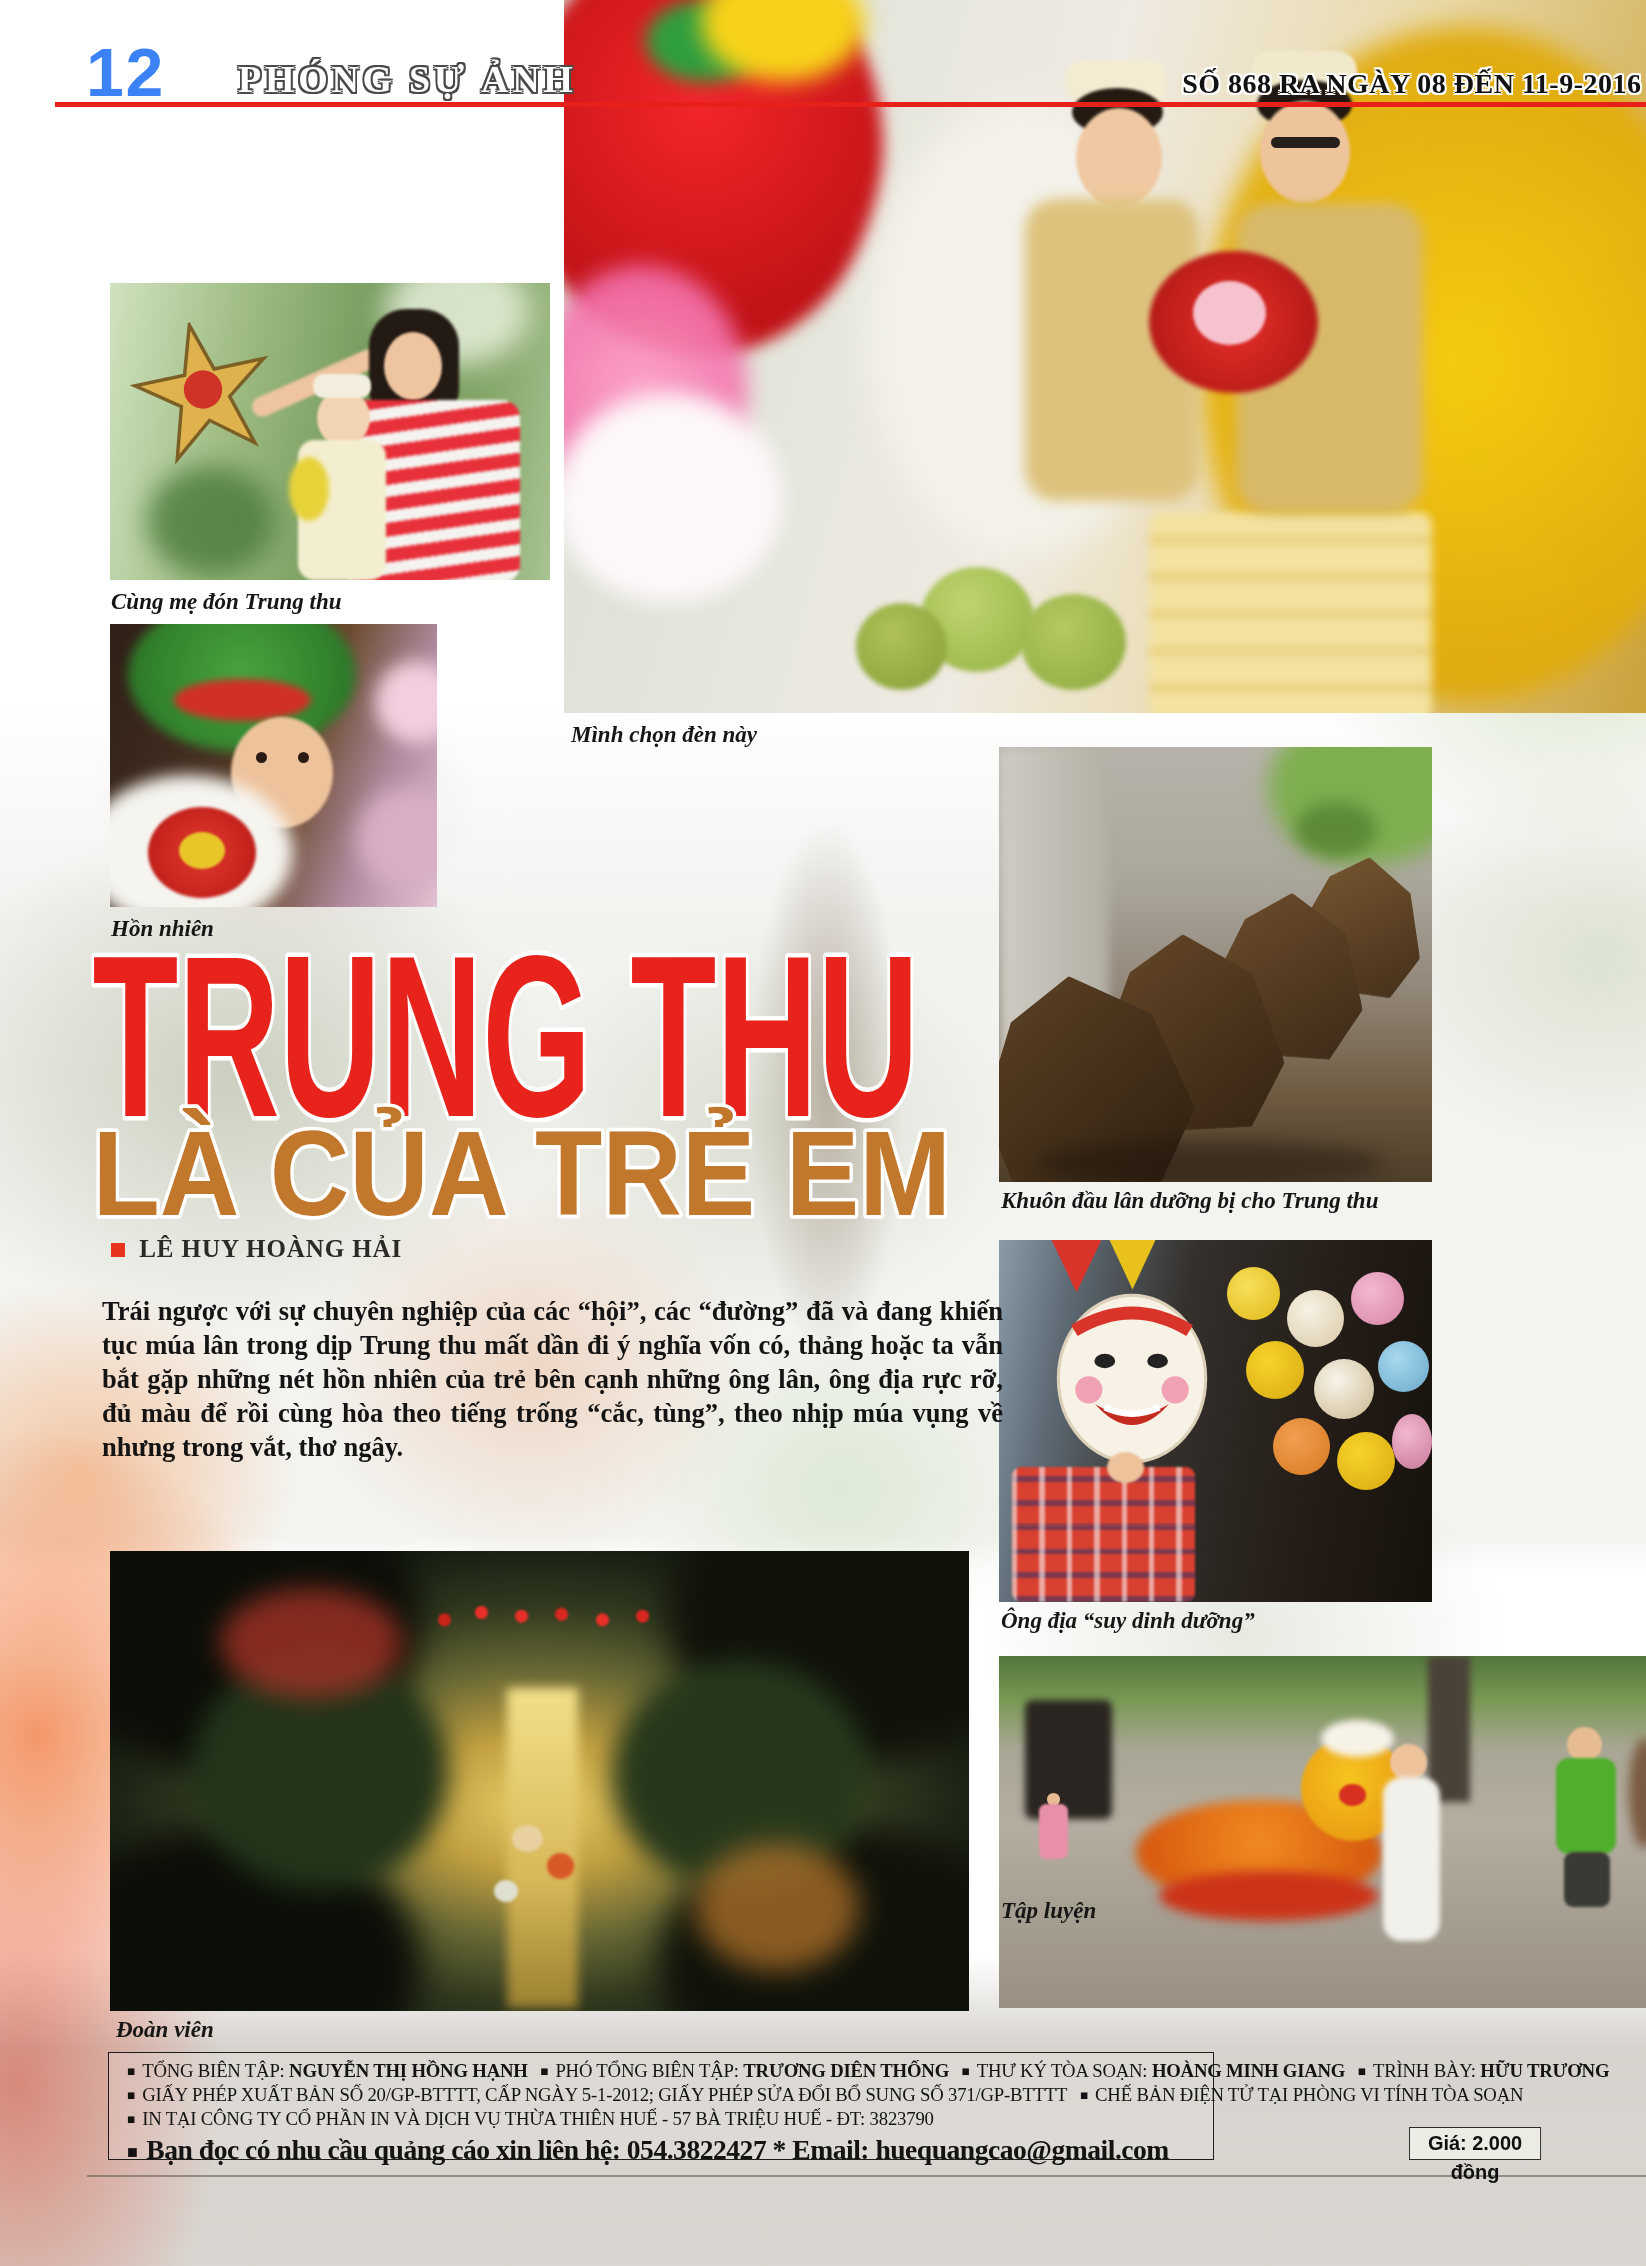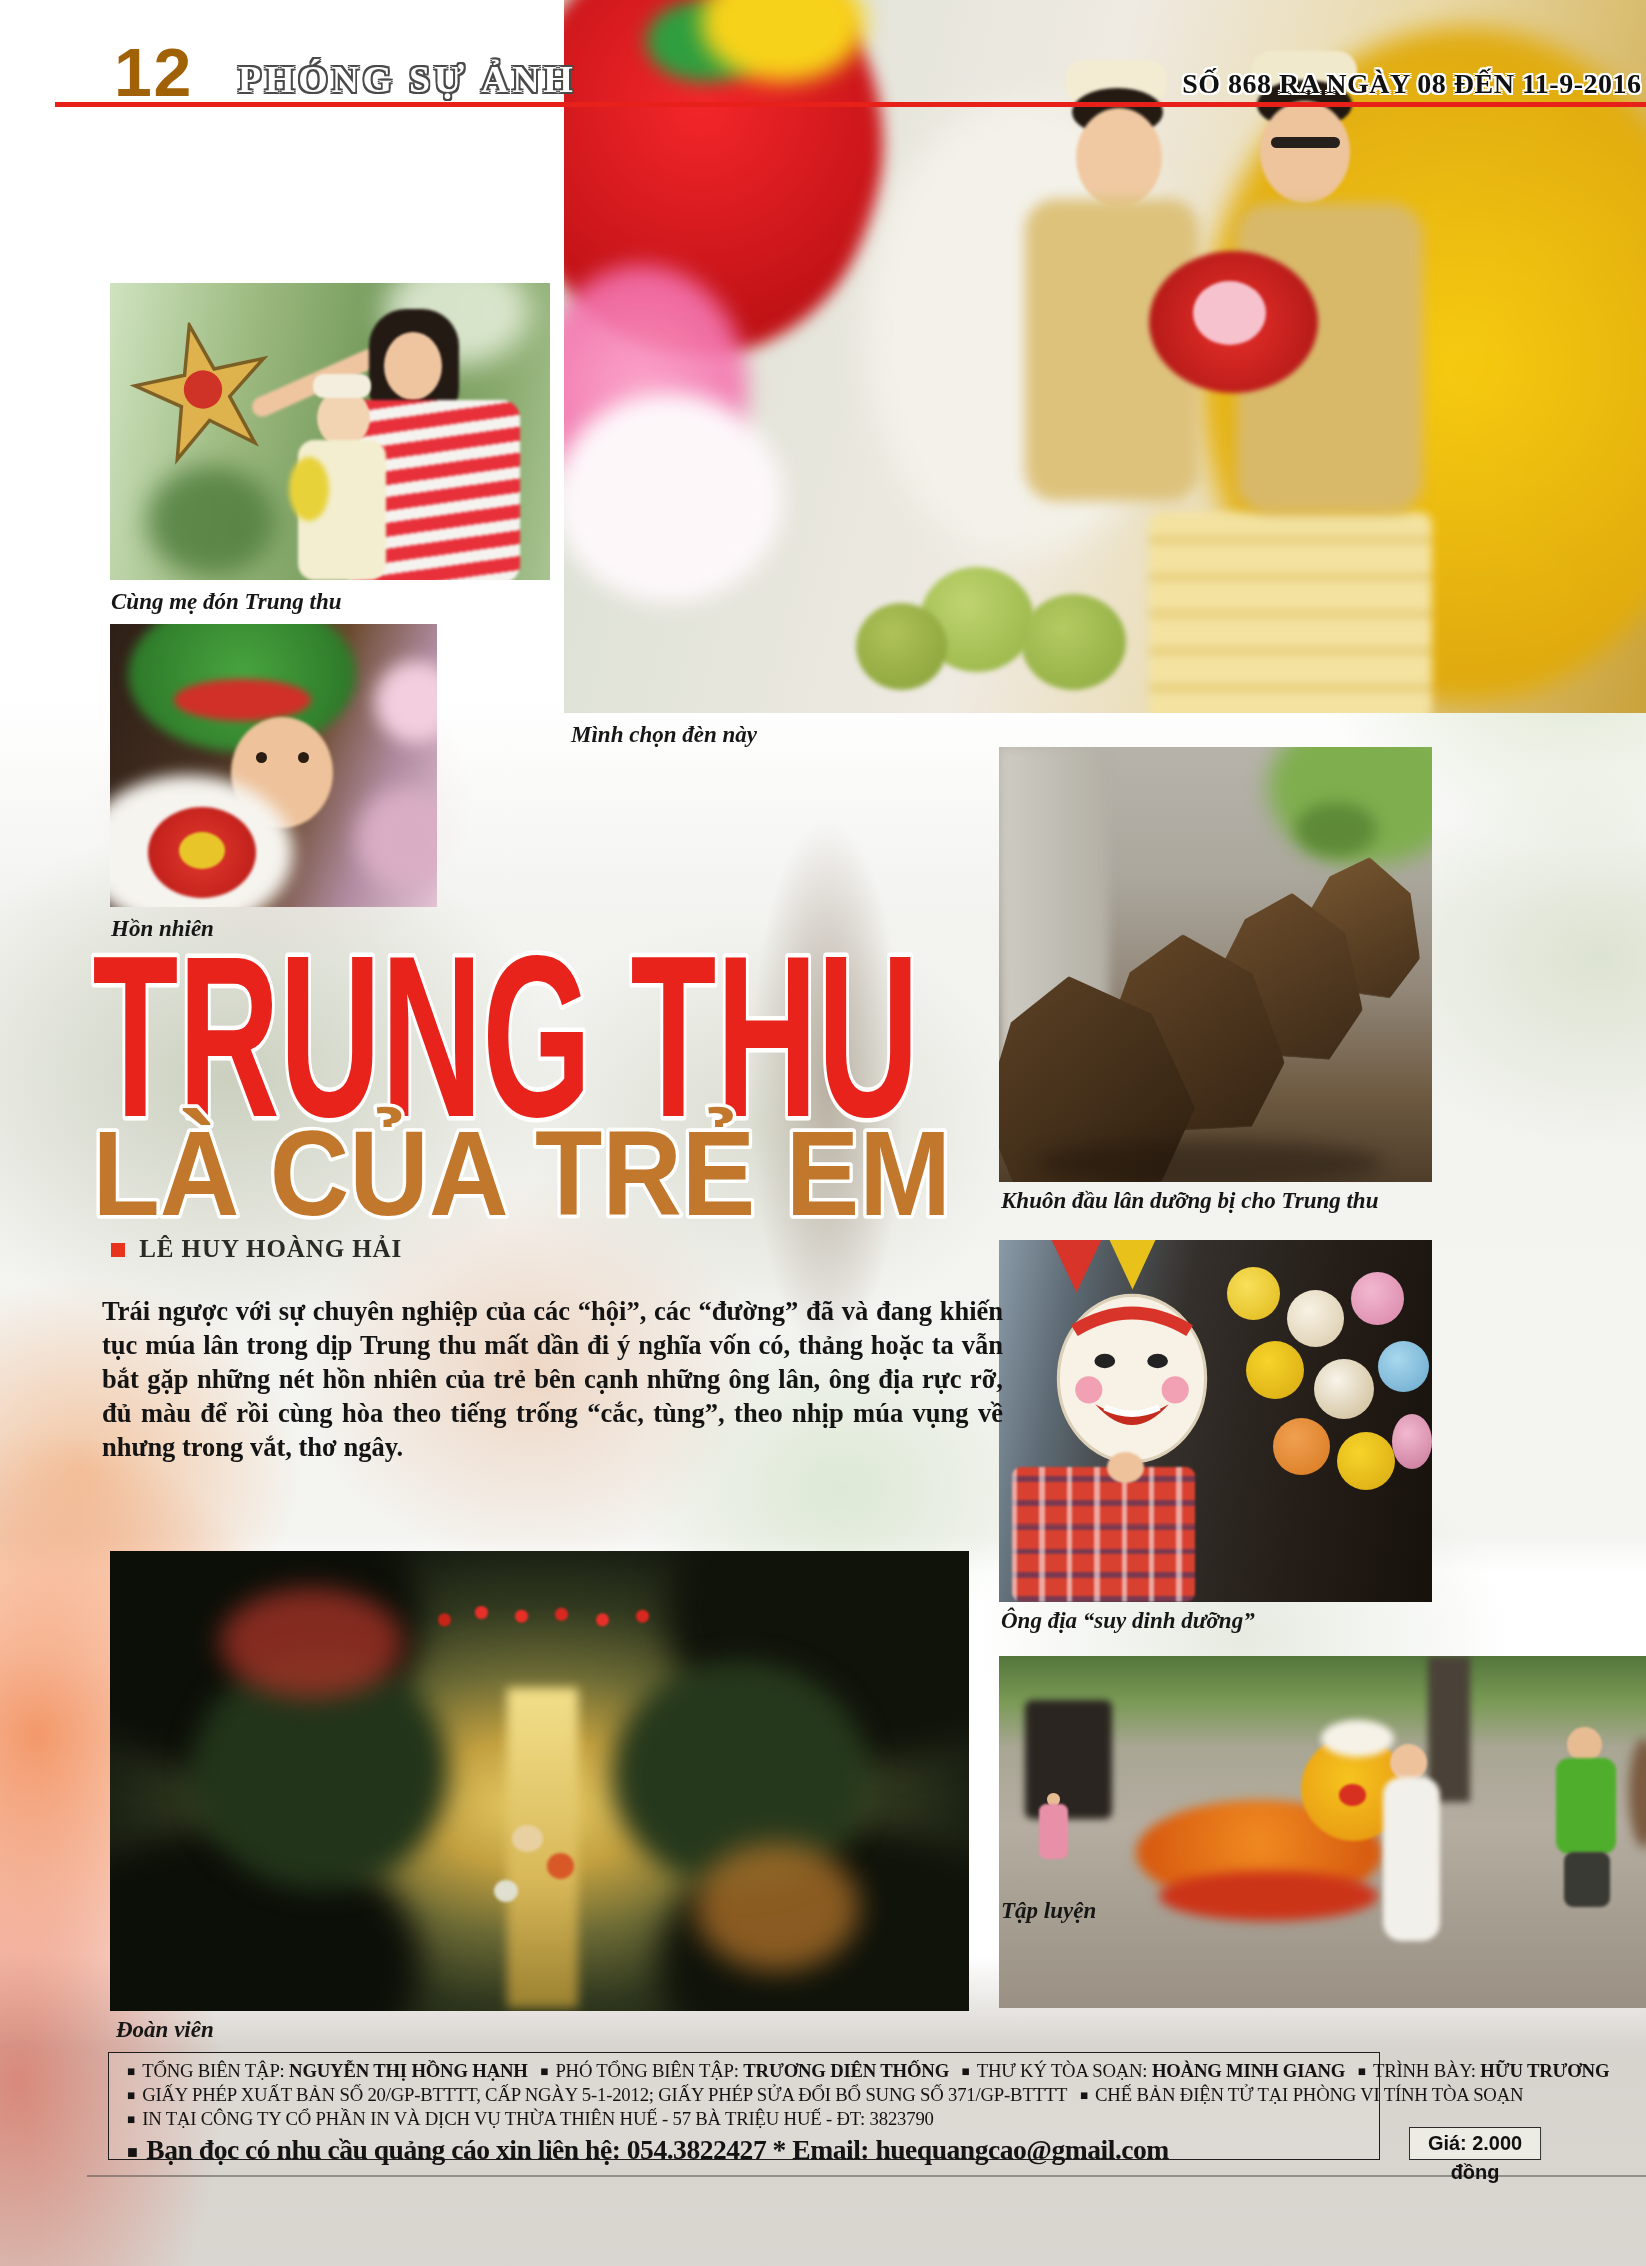--- a/index.html
+++ b/index.html
@@ -18,21 +18,21 @@
     radial-gradient(329px 274px at 530px 1371px, rgba(230,166,124,.38), rgba(230,166,124,0) 70%),
     radial-gradient(292px 238px at 841px 1489px, rgba(190,218,176,.42), rgba(190,218,176,0) 70%),
     radial-gradient(274px 228px at 283px 804px, rgba(232,190,202,.45), rgba(232,190,202,0) 70%),
     radial-gradient(393px 347px at 1572px 603px, rgba(150,180,110,.40), rgba(150,180,110,0) 70%),
     radial-gradient(384px 274px at 1243px 1636px, rgba(178,190,160,.32), rgba(178,190,160,0) 70%),
     radial-gradient(347px 274px at 1599px 959px, rgba(170,190,140,.30), rgba(170,190,140,0) 70%),
     linear-gradient(180deg, rgba(255,255,255,0) 1955px, rgba(166,158,146,.45) 2047px, rgba(172,164,152,.45) 2267px),
     linear-gradient(180deg, rgba(255,255,255,0) 694px, rgba(210,212,200,.28) 914px, rgba(214,214,202,.28) 1535px, rgba(255,255,255,0) 1572px);}
 
   
-  .pagenum{position:absolute;left:114px;top:33px;z-index:31;color:#a16207;
+  .pagenum{position:absolute;left:86px;top:33px;z-index:31;color:#3b82f6;
     font:bold 68px "Liberation Sans",sans-serif;letter-spacing:1.8px;}
   .section{position:absolute;left:238px;top:57px;z-index:31;color:#fff;
     font:bold 38px "Liberation Serif",serif;letter-spacing:3.7px;
     text-shadow:-1.8px -1.8px 0 #4a4a4a,1.8px -1.8px 0 #4a4a4a,-1.8px 1.8px 0 #4a4a4a,1.8px 1.8px 0 #4a4a4a,0 1.8px 0 #4a4a4a,0 -1.8px 0 #4a4a4a,1.8px 0 0 #4a4a4a,-1.8px 0 0 #4a4a4a;}
   .issue{position:absolute;right:5.5px;top:68px;z-index:32;color:#111;
     font:bold 28px "Liberation Serif",serif;letter-spacing:0.5px;
     text-shadow:-1.8px -1.8px 0 #fff,1.8px -1.8px 0 #fff,-1.8px 1.8px 0 #fff,1.8px 1.8px 0 #fff,0 1.8px 0 #fff,0 -1.8px 0 #fff,1.8px 0 0 #fff,-1.8px 0 0 #fff;}
   .redrule{position:absolute;left:55px;top:102px;width:1592px;height:4.6px;background:#e7211a;z-index:30;}
 
   
@@ -54,21 +54,21 @@
     font:bold 25px "Liberation Serif",serif;letter-spacing:0.9px;}
   .byline .sq{display:inline-block;width:13.7px;height:13.7px;background:#e8341c;margin-right:14.6px;}
   .para{position:absolute;left:102px;width:901px;z-index:15;color:#141414;
     font:bold 26.5px "Liberation Serif",serif;line-height:34px;text-align:justify;}
   .p1{top:1294px;}
   .p2{top:1438px;}
   .credit{position:absolute;left:102px;top:1466px;width:901px;z-index:15;text-align:right;
     color:#1c1c1c;font:bold 26.5px "Liberation Serif",serif;letter-spacing:0.9px;}
 
   
-  .fbox{position:absolute;left:108px;top:2052px;width:1272px;height:108px;z-index:25;
+  .fbox{position:absolute;left:108px;top:2052px;width:1106px;height:108px;z-index:25;
     border:1.8px solid #1d1d1d;padding:5.5px 0 0 18.3px;background:rgba(236,232,226,.25);}
   .f-line{white-space:nowrap;color:#131313;font:normal 19px "Liberation Serif",serif;
     line-height:23px;letter-spacing:-0.2px;transform:scaleX(.985);transform-origin:left;}
   .f-line b{font-weight:bold;}
   .blt{display:inline-block;font-size:13.7px;margin:0 7.3px 0 0;vertical-align:0.9px;}
   .blt.mid{margin:0 7.3px 0 12.8px;}
   .f-ads{margin-top:0.9px;font:bold 28px "Liberation Serif",serif;letter-spacing:-0.5px;line-height:35px;}
   .f-ads .blt{font-size:18.3px;margin-right:9.1px;}
   .price{position:absolute;left:1409px;top:2127px;width:139px;height:33px;z-index:26;
     border:1.8px solid #2a2a2a;background:rgba(240,238,232,.85);color:#101010;text-align:center;

